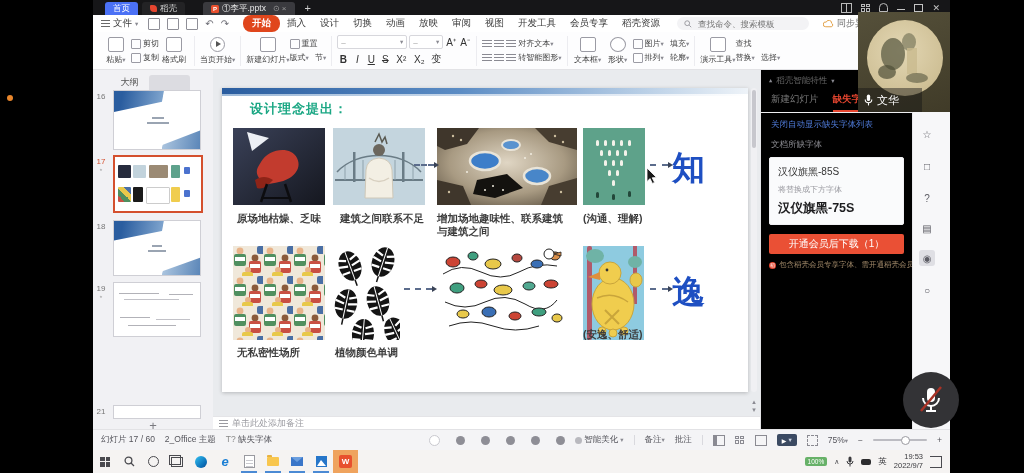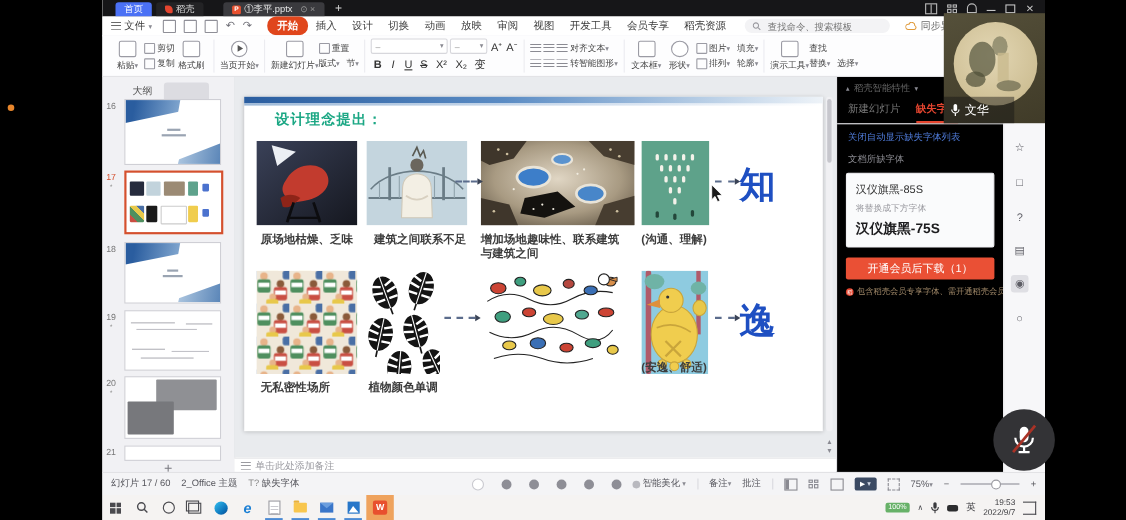--- a/index.html
+++ b/index.html
@@ -407,27 +407,20 @@
         <span class="tbox" style="height:53px">
           <span class="tline" style="left:5px;top:10px;width:40px;height:1px;background:#b2b2b8"></span>
           <span class="tline" style="left:10px;top:16px;width:55px;height:1px;background:#c2c2c8"></span>
           <span class="tline" style="left:55px;top:11px;width:24px;height:1px;background:#b2b2b8"></span>
           <span class="tline" style="left:6px;top:34px;width:30px;height:1px;background:#b2b2b8"></span>
           <span class="tline" style="left:42px;top:36px;width:34px;height:1px;background:#c2c2c8"></span>
           <span class="tline" style="left:14px;top:42px;width:48px;height:1px;background:#b2b2b8"></span>
         </span>
       </div>
 
-      <div class="thumb-row" style="top:272px">
-        <span class="tnum"><span>20</span><span class="star">⋆</span></span>
-        <span class="tbox" style="height:55px">
-          <span class="mini" style="left:28px;top:2px;width:55px;height:28px;background:#8f9094"></span>
-          <span class="mini" style="left:2px;top:22px;width:42px;height:30px;background:#77787c"></span>
-        </span>
-      </div>
 
       <div class="thumb-row" style="top:335px">
         <span class="tnum">21</span>
         <span class="tbox" style="height:12px"></span>
       </div>
 
       <div class="addslide" style="top:348px">+</div>
     </div>
 
     <div class="a editor">

